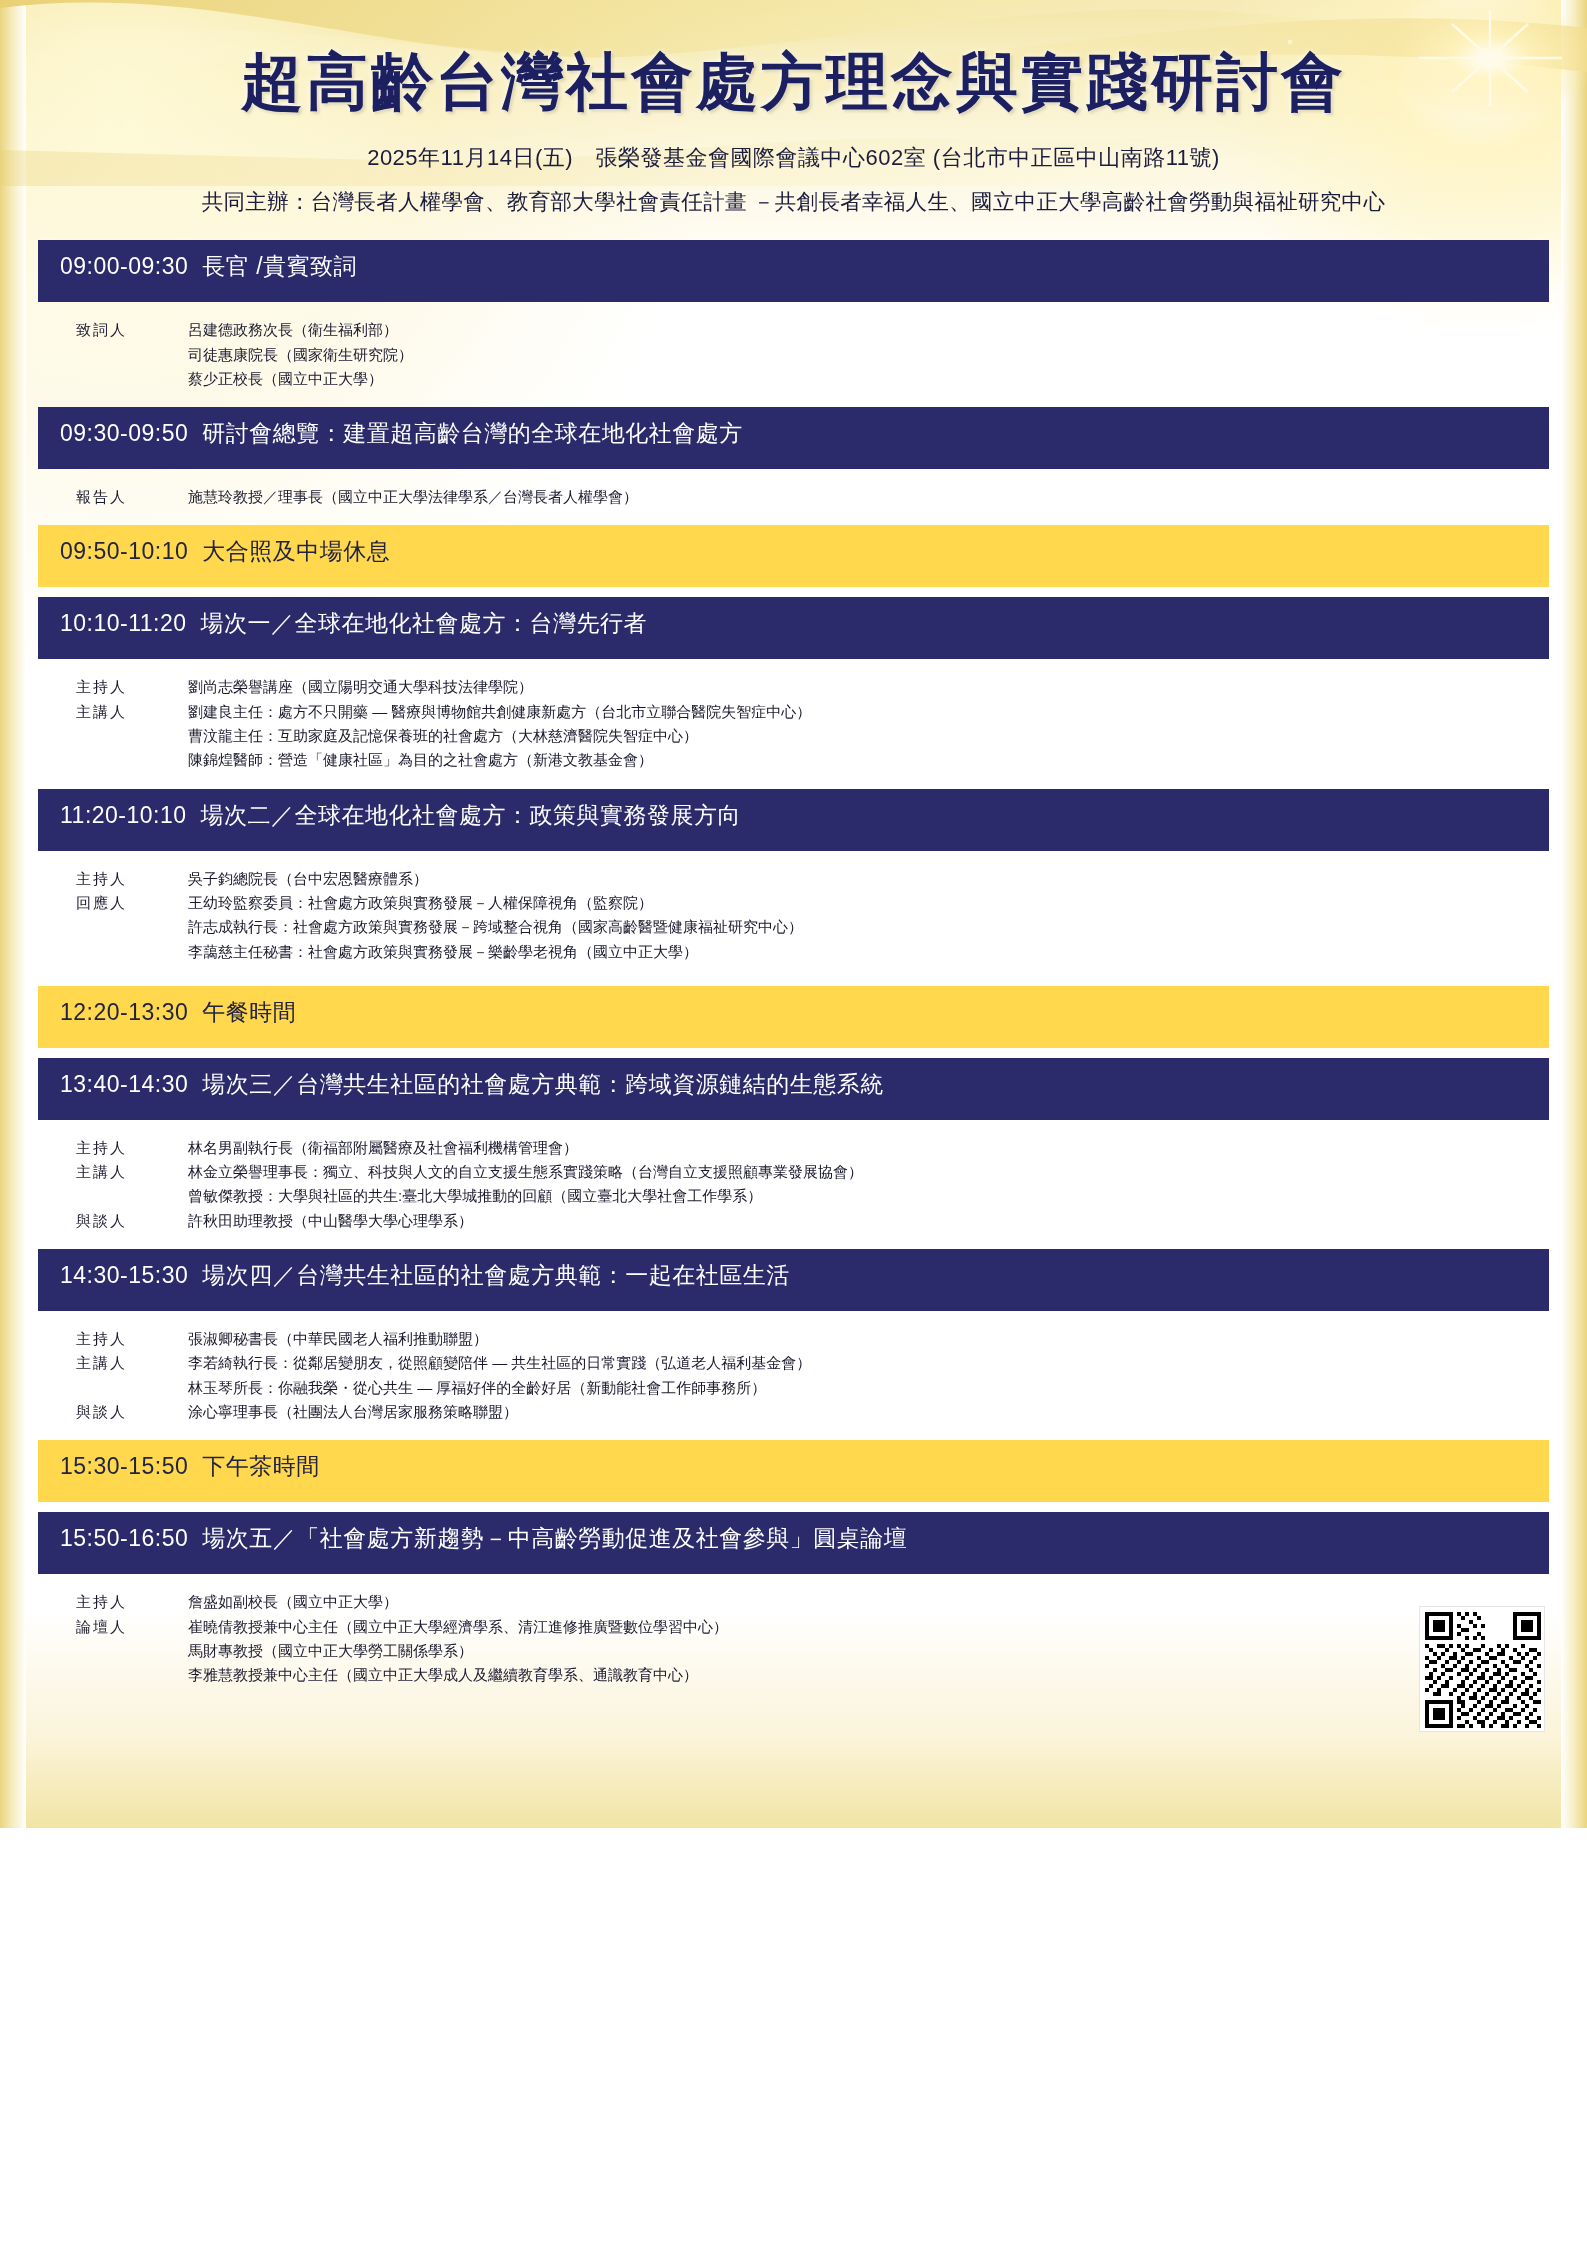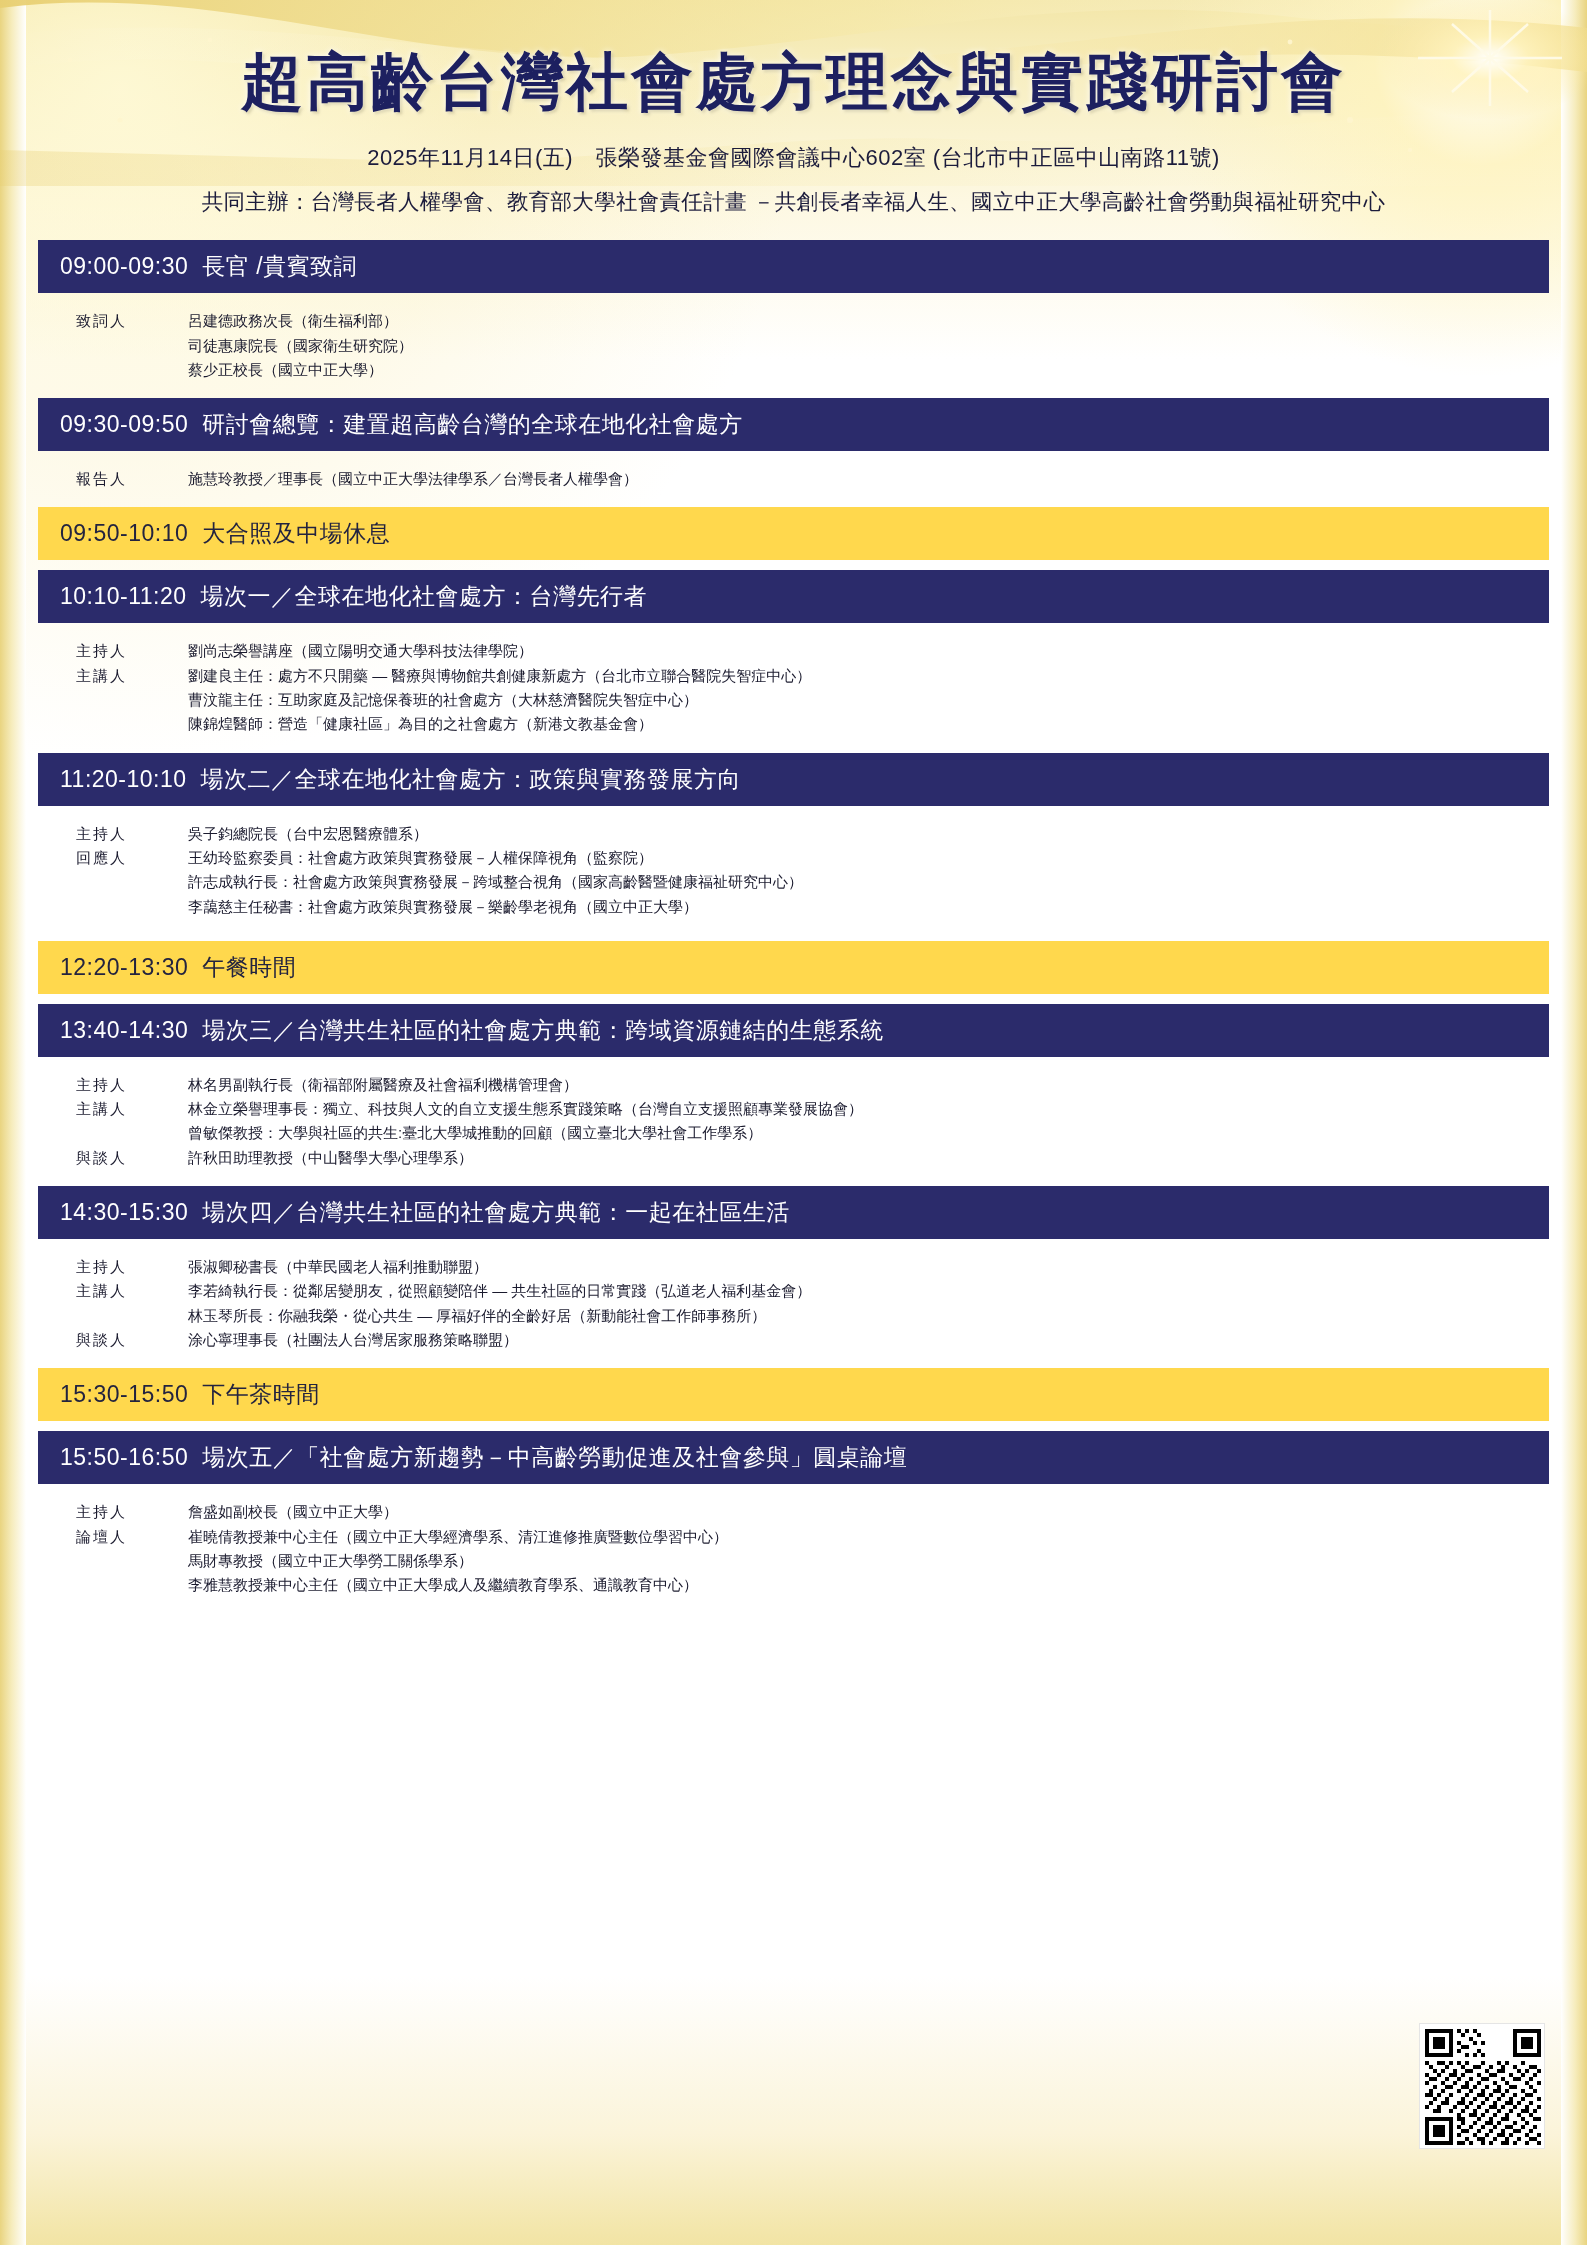--- a/index.html
+++ b/index.html
@@ -7,21 +7,21 @@
   body {
     width: 1587px;
     height: 2245px;
     font-family: "Liberation Sans", sans-serif;
     background: #ffffff;
     overflow: hidden;
   }
   .poster {
     position: relative;
     width: 1587px;
-    height: 2245px;
+    height: 1828px;
     background:
       radial-gradient(circle at 1480px 60px, rgba(255,255,255,0.95) 0%, rgba(255,244,190,0.75) 4%, rgba(250,232,160,0.0) 12%),
       radial-gradient(circle at 120px 90px, rgba(255,250,215,0.8) 0%, rgba(250,235,170,0.25) 14%, rgba(250,235,170,0) 26%),
       linear-gradient(180deg, #f3e6a8 0%, #f7eec0 3%, #fdf8e2 9%, #ffffff 16%, #ffffff 88%, #fbf4da 95%, #f2e4a4 100%);
   }
   .side-band-left, .side-band-right {
     position: absolute; top: 0; bottom: 0; width: 26px;
     background: linear-gradient(90deg, #e9d480 0%, #f6ecbc 45%, #ffffff 100%);
   }
   .side-band-left { left: 0; }
@@ -64,21 +64,21 @@
 
   .content {
     position: relative;
     margin: 24px 38px 0 38px;
   }
 
   .bar {
     display: flex;
     align-items: center;
     gap: 14px;
-    padding: 11px 0 11px 22px;
+    padding: 11px 0 20px 22px;
     margin-top: 10px;
     font-size: 23px;
     letter-spacing: 0.5px;
   }
   .bar.dark {
     background: #2b2b6b;
     color: #ffffff;
   }
   .bar.yellow {
     background: #ffd84d;

